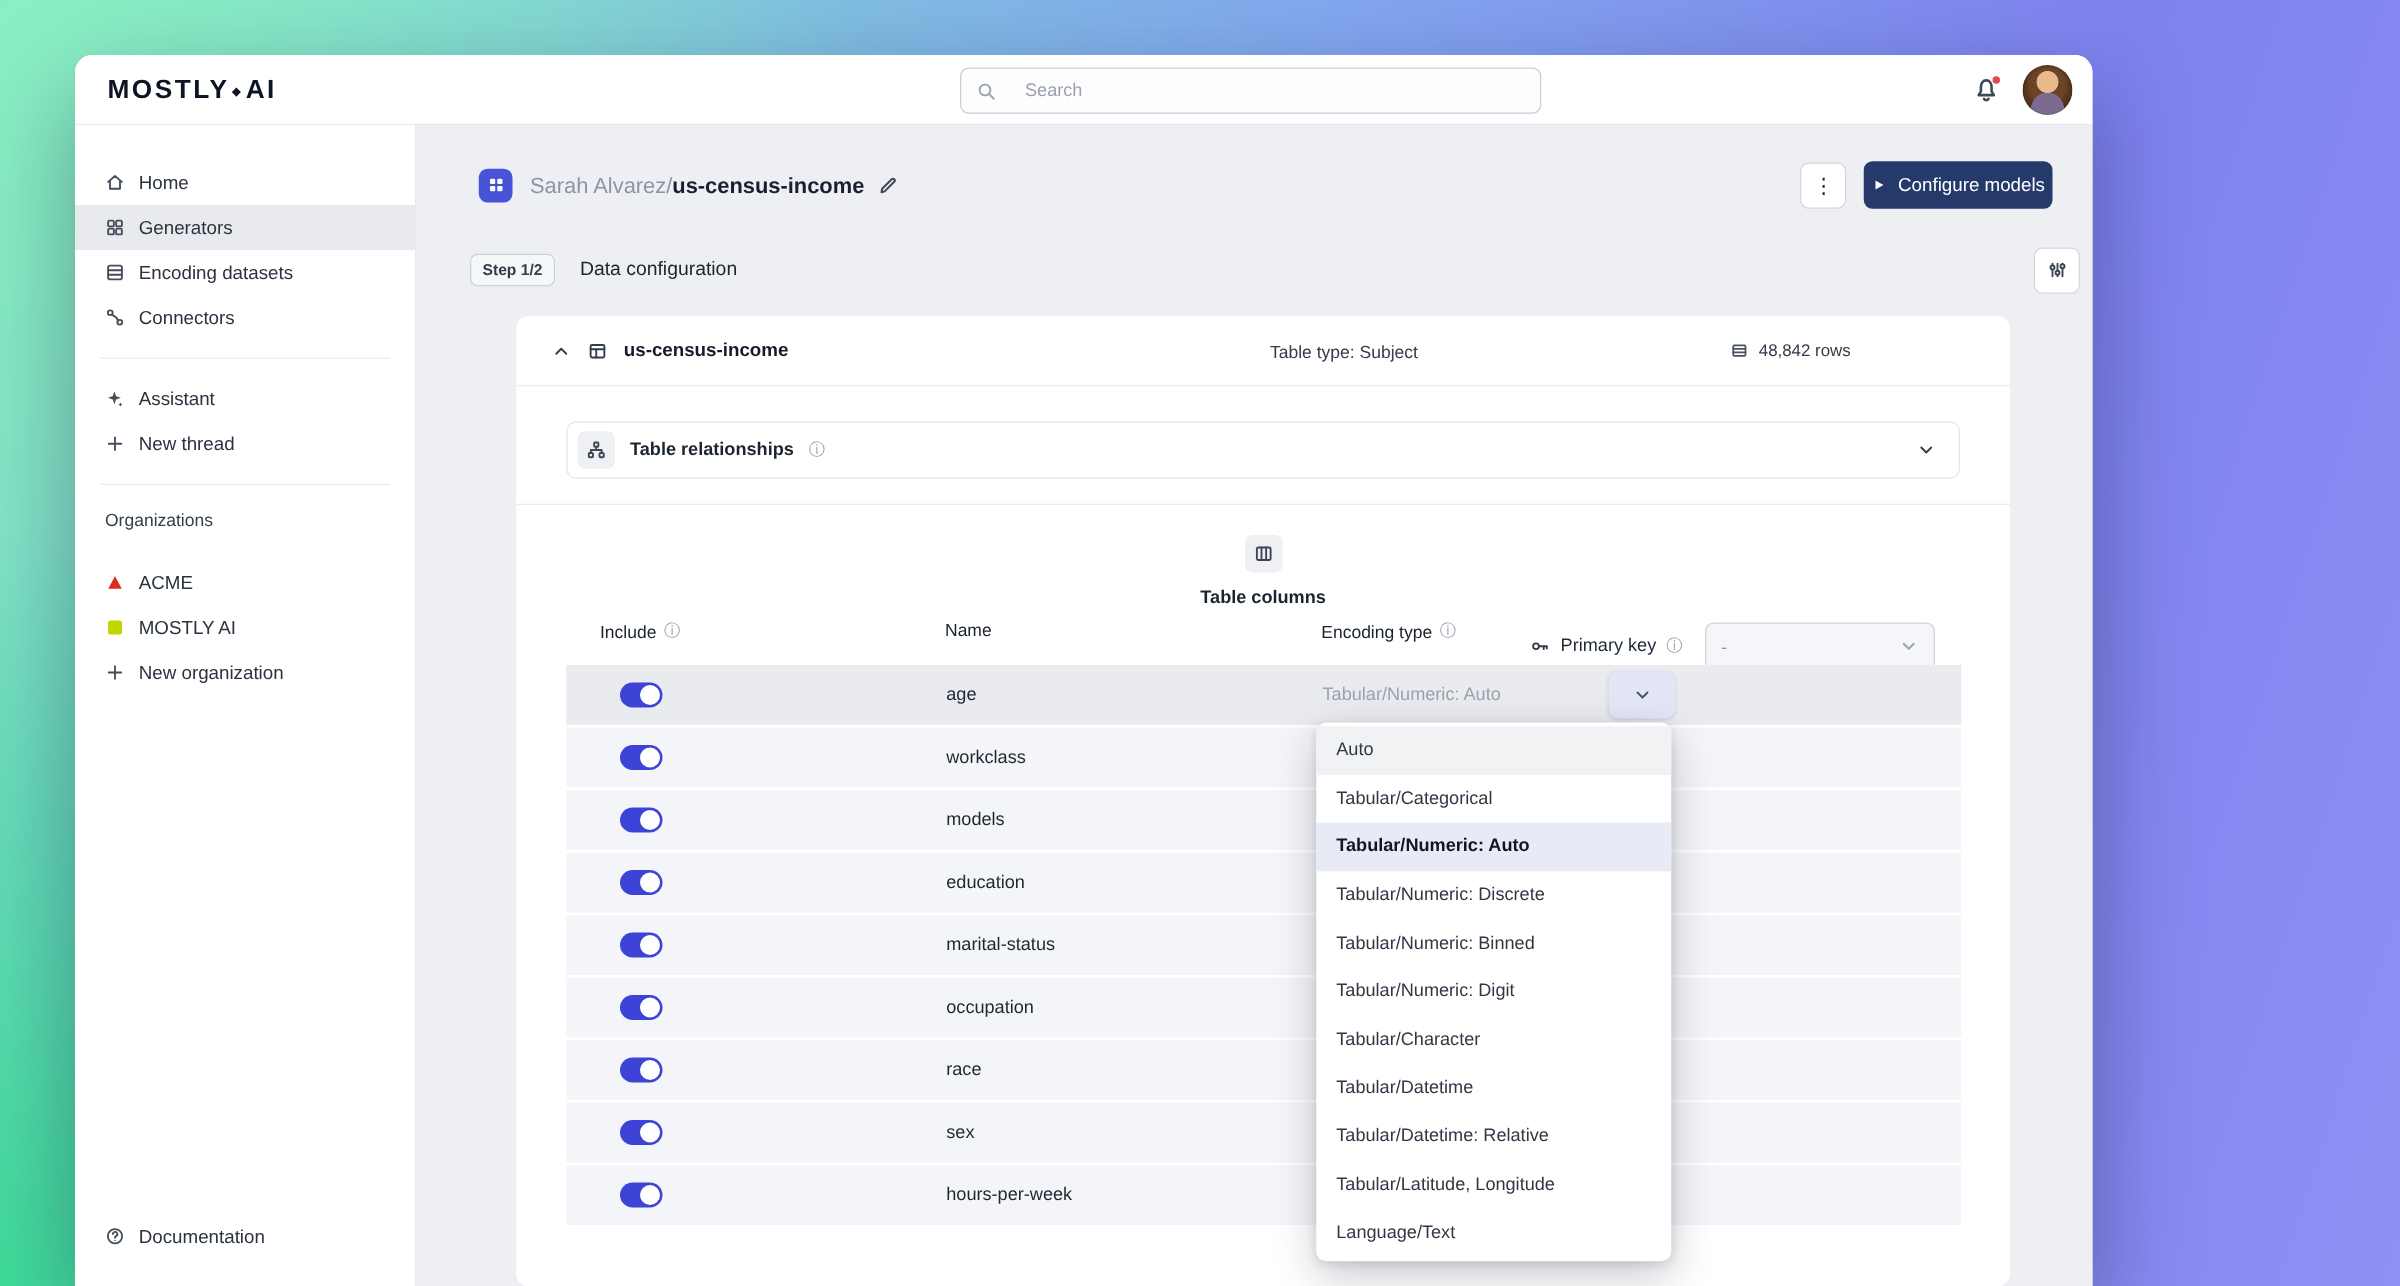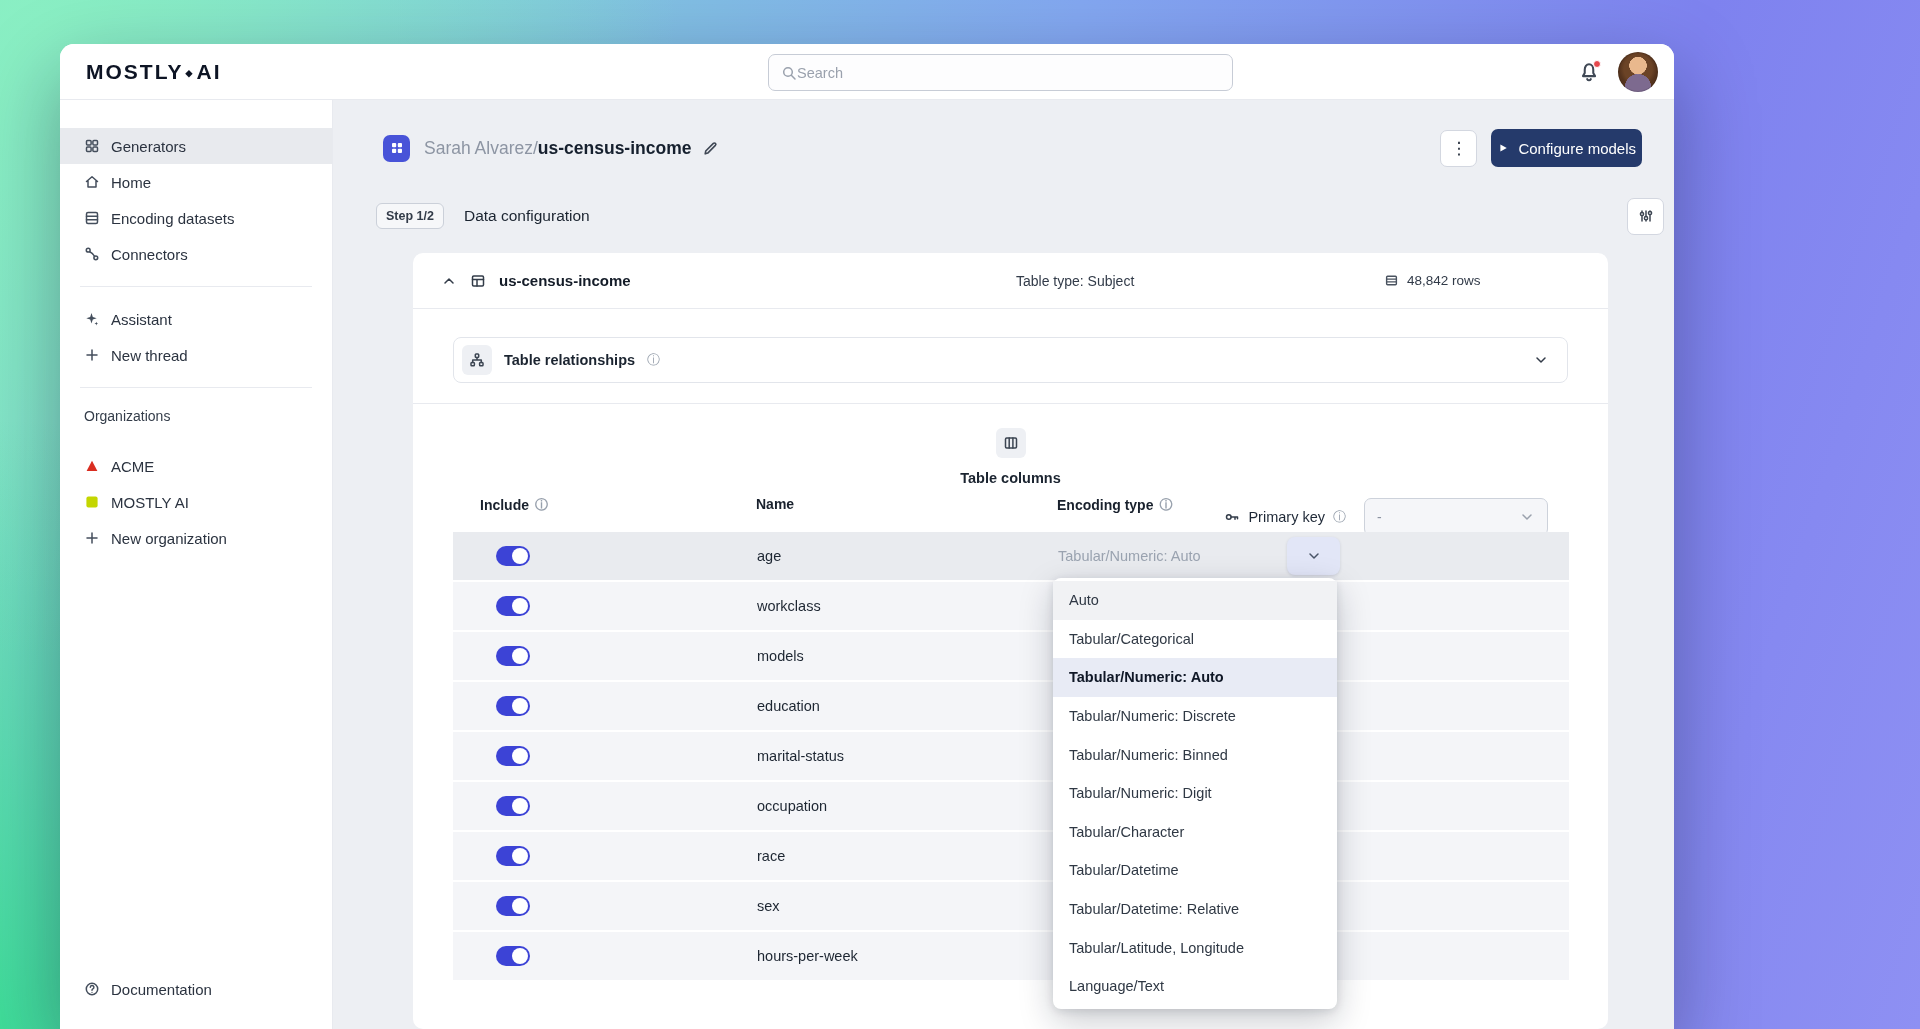--- a/index.html
+++ b/index.html
@@ -20,21 +20,21 @@
     box-shadow:0 30px 80px rgba(10,15,40,.35); }
 
   
   .topbar { height:56px; background:#fff; border-bottom:1px solid #e8eaef;
     display:flex; align-items:center; position:relative; z-index:30; }
   .logo { margin-left:26px; font-size:21px; font-weight:bold; letter-spacing:2px;
     color:#0d1424; display:flex; align-items:center; }
   .logo .diamond { font-size:9px; margin:0 2px; transform:translateY(1px); }
   .search { position:absolute; left:708px; top:10px; width:465px; height:37px;
     border:1px solid #c7ccd6; border-radius:7px; background:#fdfdfe;
-    display:flex; align-items:center; gap:0; padding:12px 12px; color:#9aa1ad; }
+    display:flex; align-items:center; gap:23px; padding:12px 12px; color:#9aa1ad; }
   .search input { border:none; outline:none; background:transparent; flex:1;
     font-size:14.5px; color:#374151; font-family:inherit; }
   .search input::placeholder { color:#9aa1ad; }
   .top-right { margin-left:auto; display:flex; align-items:center; gap:18px; padding-right:16px; }
   .bell { position:relative; color:#3f4855; width:22px; height:22px; cursor:pointer; }
   .bell .dot { position:absolute; right:-1px; top:-1px; width:8px; height:8px;
     border-radius:50%; background:#e5484d; border:1.5px solid #fff; }
   .avatar { width:40px; height:40px; border-radius:50%; cursor:pointer;
     background:
       radial-gradient(circle at 50% 34%, #e9b88d 0 26%, rgba(233,184,141,0) 27%),
@@ -109,21 +109,21 @@
   .pk-group { margin-left:auto; display:flex; align-items:center; gap:8px; }
   .key-icon { width:16px; height:16px; color:#333c49; display:flex; }
   .pk-label { font-size:14.5px; color:#1f2937; }
   .pk-select { margin-left:10px; margin-right:20px; width:184px; height:38px;
     border:1px solid #cdd2db; border-radius:7px; background:#f5f6f9;
     display:flex; align-items:center; padding:0 12px; font-size:14px; color:#8b93a1;
     cursor:pointer; }
   .pk-select .chev { margin-left:auto; color:#9aa1ad; }
 
   .thead { margin:30px 40px 0 39px; height:22px; position:relative;
-    font-size:14px; font-weight:bold; color:#19212d; }
+    font-size:14px; font-weight:normal; color:#19212d; }
   .thead .h { position:absolute; top:0; display:flex; align-items:center; gap:6px; }
   .h-include { left:28px; } .h-name { left:304px; } .h-enc { left:605px; }
 
   .rows { margin:14px 39px 0 40px; }
   .trow { height:48px; margin-bottom:2px; background:#f4f5f8; position:relative; }
   .trow.active { background:#e9ebef; }
   .toggle { position:absolute; left:43px; top:14px; width:34px; height:20px;
     border-radius:10px; background:#c3c9d4; cursor:pointer; display:block; }
   .toggle.on { background:#3c43d6; }
   .toggle .knob { position:absolute; top:2px; left:2px; width:16px; height:16px;
@@ -180,38 +180,38 @@
         <span class="dot"></span>
       </span>
       <span class="avatar"></span>
     </div>
   </div>
 
   <div class="shell">
 
     <div class="sidebar">
       <div id="side-primary">
+          <div class="side-item">
+            <span class="sicon">
+              <svg viewBox="0 0 16 16" width="100%" height="100%" fill="none" stroke="currentColor" stroke-width="1.5" stroke-linecap="round" stroke-linejoin="round">
+                <path d="M2.5 7.5 8 2.8l5.5 4.7M4 6.8V13h8V6.8"></path>
+              </svg>
+            </span>
+            <span class="slbl">Home</span>
+          </div>
           <div class="side-item active">
             <span class="sicon">
               <svg viewBox="0 0 16 16" width="100%" height="100%" fill="none" stroke="currentColor" stroke-width="1.5" stroke-linecap="round" stroke-linejoin="round">
                 <rect x="2.5" y="2.5" width="4.6" height="4.6" rx="1"></rect>
                 <rect x="8.9" y="2.5" width="4.6" height="4.6" rx="1"></rect>
                 <rect x="2.5" y="8.9" width="4.6" height="4.6" rx="1"></rect>
                 <rect x="8.9" y="8.9" width="4.6" height="4.6" rx="1"></rect>
               </svg>
             </span>
             <span class="slbl">Generators</span>
-          </div>
-          <div class="side-item">
-            <span class="sicon">
-              <svg viewBox="0 0 16 16" width="100%" height="100%" fill="none" stroke="currentColor" stroke-width="1.5" stroke-linecap="round" stroke-linejoin="round">
-                <path d="M2.5 7.5 8 2.8l5.5 4.7M4 6.8V13h8V6.8"></path>
-              </svg>
-            </span>
-            <span class="slbl">Home</span>
           </div>
           <div class="side-item">
             <span class="sicon">
               <svg viewBox="0 0 16 16" width="100%" height="100%" fill="none" stroke="currentColor" stroke-width="1.5" stroke-linecap="round" stroke-linejoin="round">
                 <rect x="2.5" y="2.5" width="11" height="11" rx="1.5"></rect>
                 <path d="M2.5 6.2h11M2.5 9.8h11"></path>
               </svg>
             </span>
             <span class="slbl">Encoding datasets</span>
           </div>

